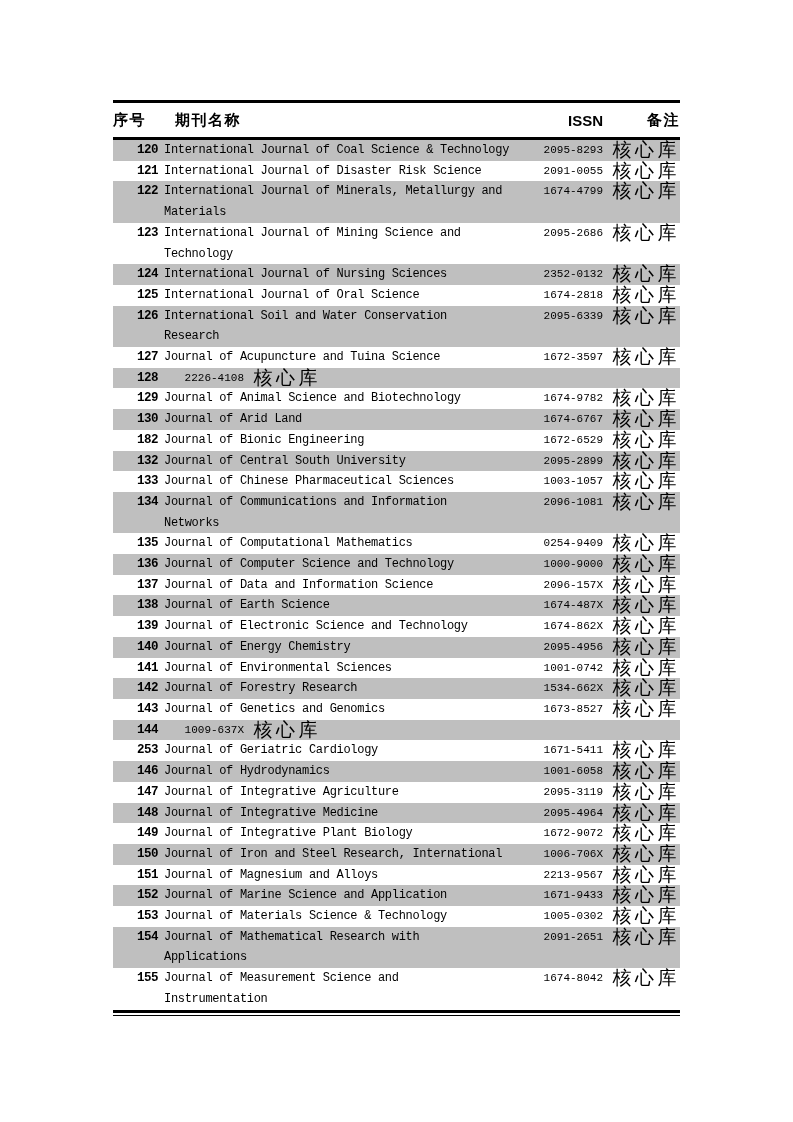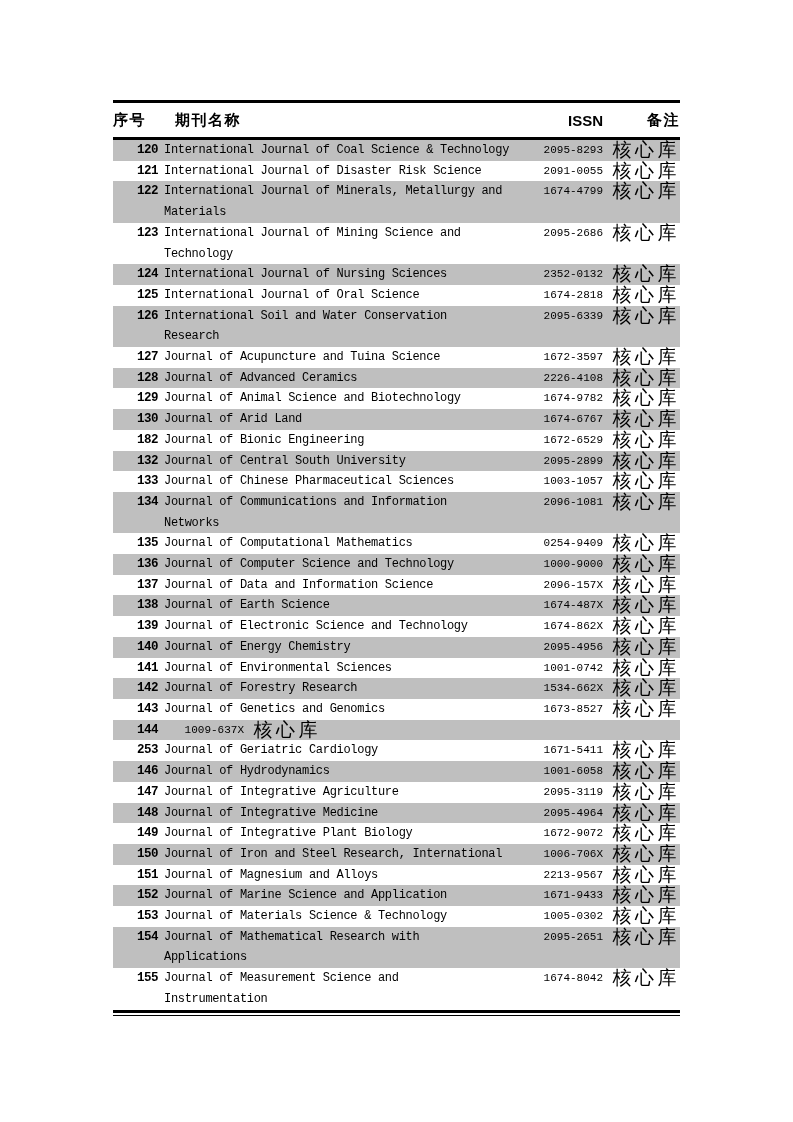--- a/index.html
+++ b/index.html
@@ -140,21 +140,20 @@
           <div class="cell col-remark">核心库</div>
         </div>
         <div class="row">
           <div class="cell col-no">127</div>
           <div class="cell col-name">Journal of Acupuncture and Tuina Science</div>
           <div class="cell col-issn">1672-3597</div>
           <div class="cell col-remark">核心库</div>
         </div>
         <div class="row shaded">
           <div class="cell col-no">128</div>
-          <div class="cell col-name">Journal of Advanced Ceramics</div>
           <div class="cell col-issn">2226-4108</div>
           <div class="cell col-remark">核心库</div>
         </div>
         <div class="row">
           <div class="cell col-no">129</div>
           <div class="cell col-name">Journal of Animal Science and Biotechnology</div>
           <div class="cell col-issn">1674-9782</div>
           <div class="cell col-remark">核心库</div>
         </div>
         <div class="row shaded">
@@ -298,21 +297,21 @@
         <div class="row">
           <div class="cell col-no">153</div>
           <div class="cell col-name">Journal of Materials Science &amp; Technology</div>
           <div class="cell col-issn">1005-0302</div>
           <div class="cell col-remark">核心库</div>
         </div>
         <div class="row shaded">
           <div class="cell col-no">154</div>
           <div class="cell col-name">Journal of Mathematical Research with
 Applications</div>
-          <div class="cell col-issn">2095-2651</div>
+          <div class="cell col-issn">2091-2651</div>
           <div class="cell col-remark">核心库</div>
         </div>
         <div class="row">
           <div class="cell col-no">155</div>
           <div class="cell col-name">Journal of Measurement Science and
 Instrumentation</div>
           <div class="cell col-issn">1674-8042</div>
           <div class="cell col-remark">核心库</div>
         </div>
       </div>

